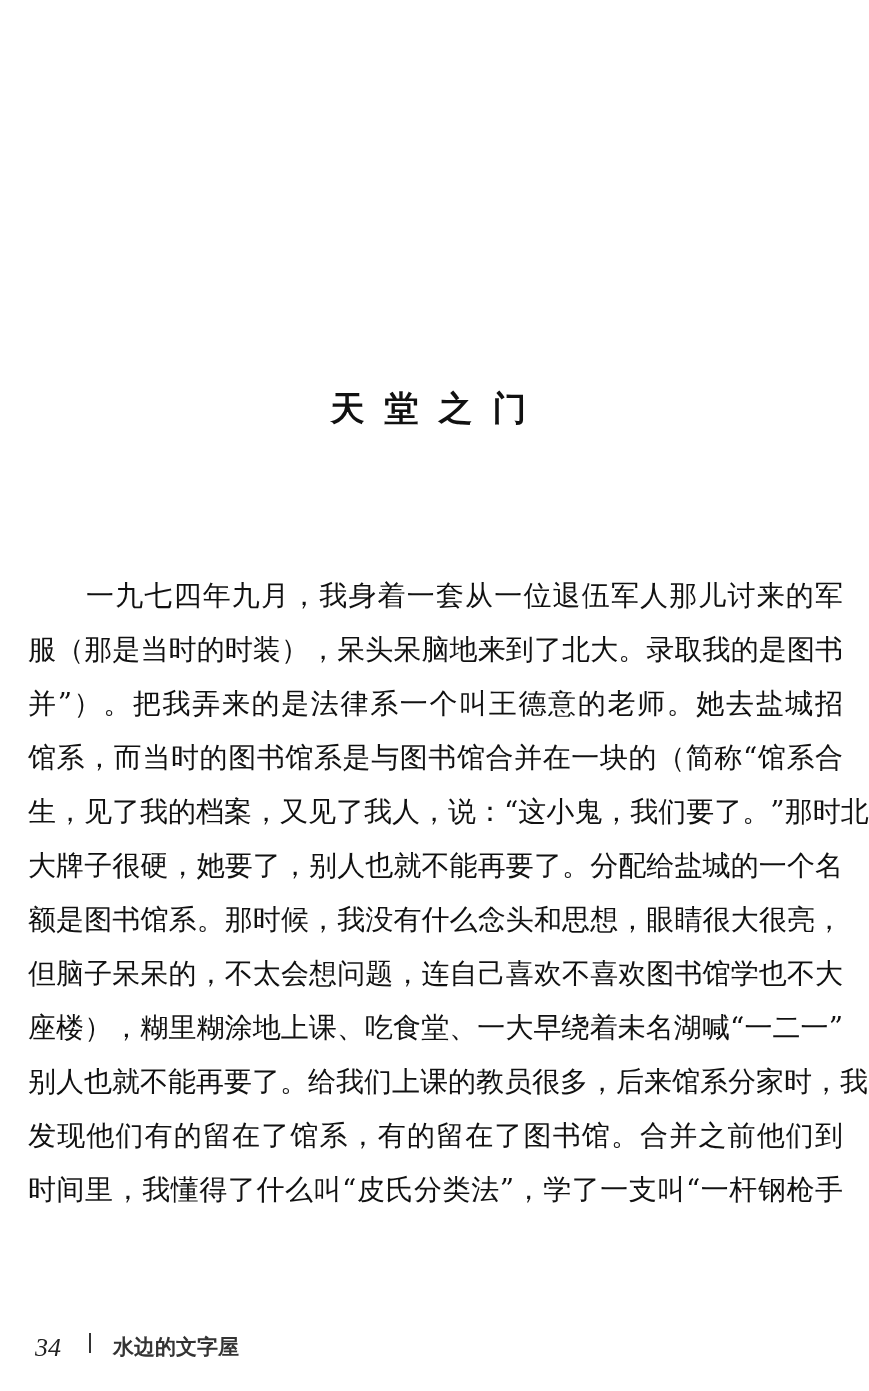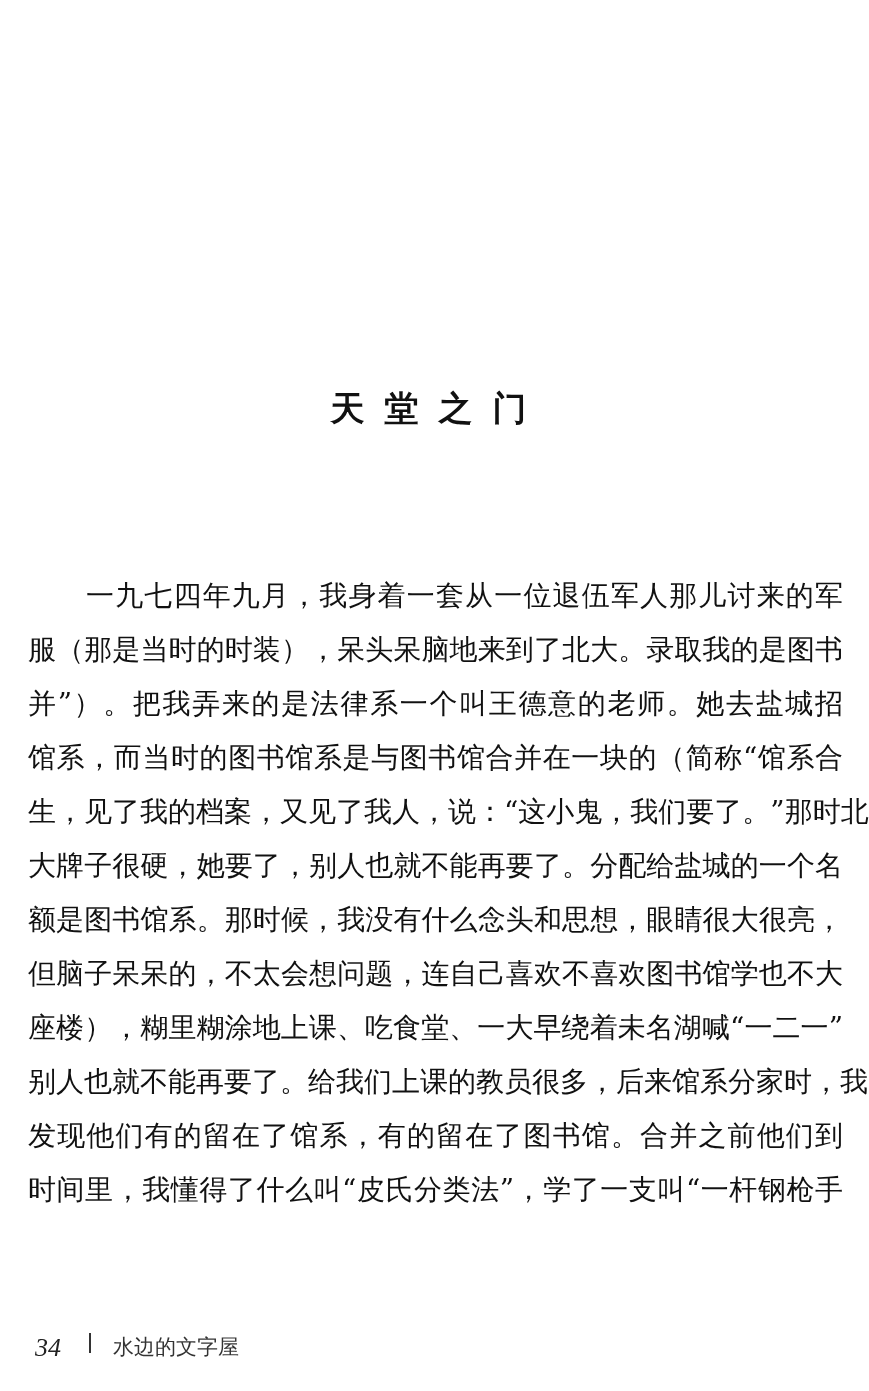--- a/index.html
+++ b/index.html
@@ -73,20 +73,21 @@
       width: 2px;
       height: 20px;
       background: #333333;
       margin-left: 28px;
       margin-right: 22px;
     }
     .book-title {
       font-family: "DejaVu Sans", "Liberation Sans", sans-serif;
       font-size: 21px;
       color: #333333;
+      font-weight: bold;
     }
   </style>
 </head>
 <body>
 
 <div class="page">
 
   <h1 class="chapter-title" style="margin:0;">天堂之门</h1>
 
   <div class="body-text">

